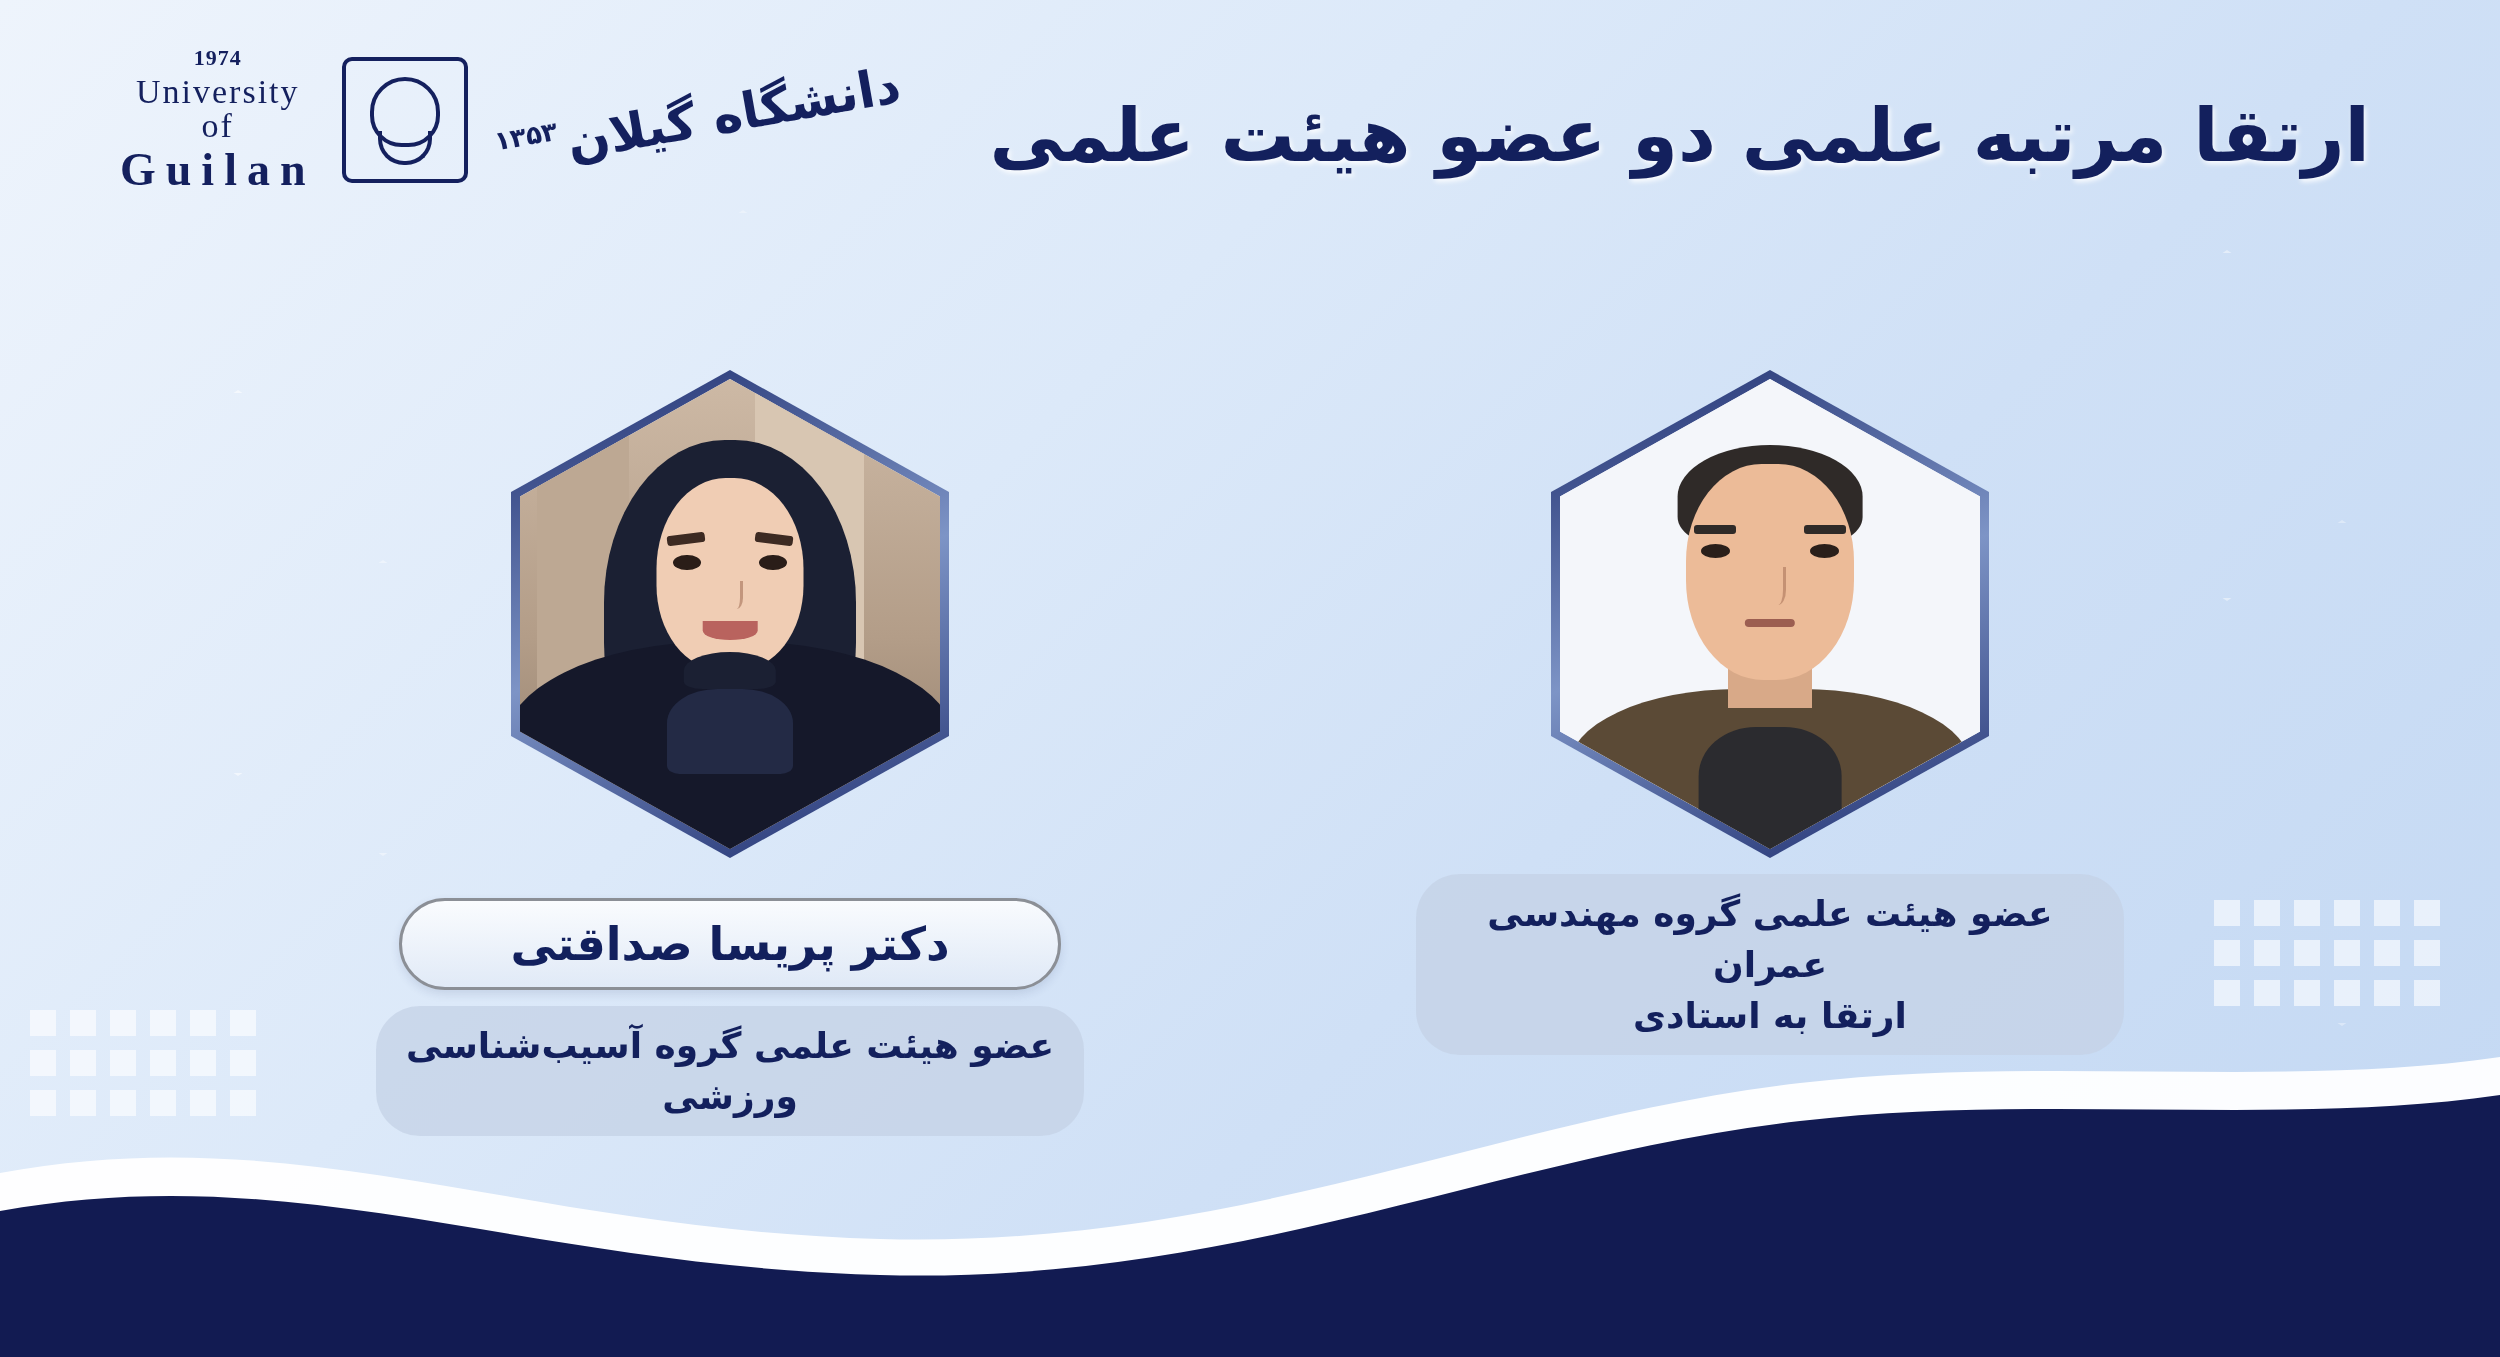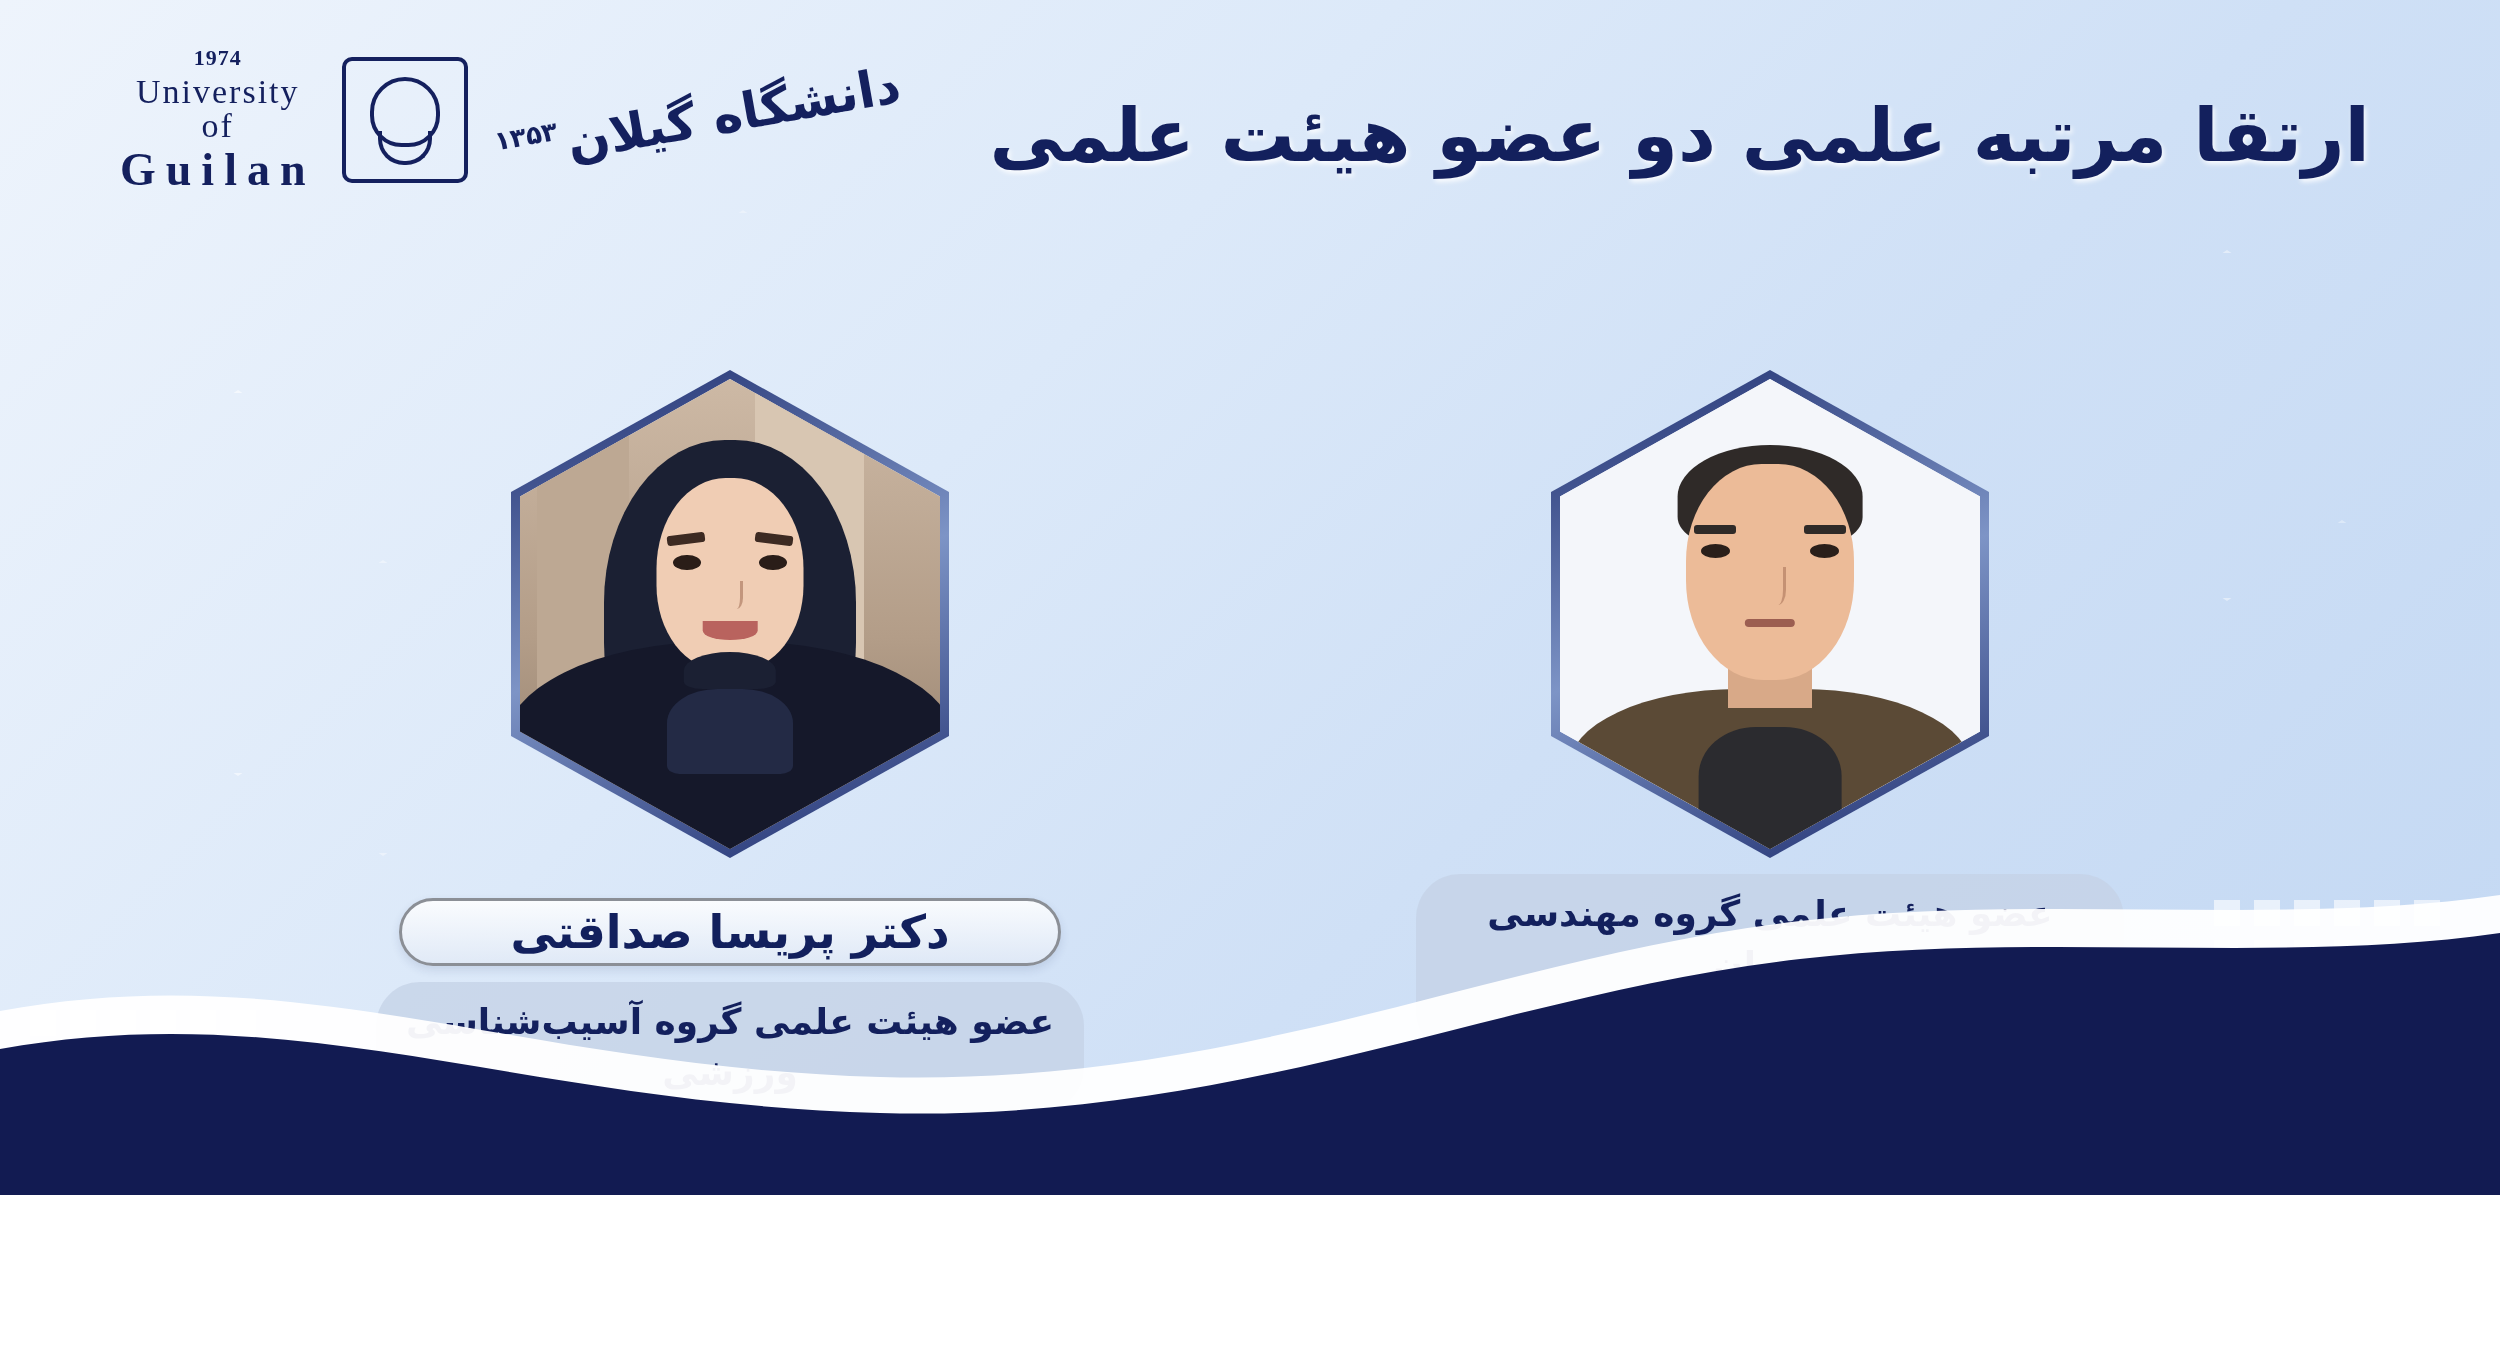--- a/index.html
+++ b/index.html
@@ -6,21 +6,21 @@
     margin: 0;
     padding: 0;
     background: #ffffff;
   }
   body {
     font-family: "DejaVu Sans", "Liberation Sans", sans-serif;
   }
   .poster {
     position: relative;
     width: 2500px;
-    height: 1195px;
+    height: 1357px;
     overflow: hidden;
     background: linear-gradient(135deg, #eef4fc 0%, #dce9f9 38%, #cfe0f6 62%, #c3d8f3 100%);
   }
 
   
   .bg-deco {
     position: absolute;
     inset: 0;
     pointer-events: none;
   }
@@ -208,21 +208,21 @@
   .pb-brow.r { right:32%; }
   .pb-eye { position:absolute; width:7%; height:3%; background:#2a1f1a; border-radius:50%; top:35%; }
   .pb-eye.l { left:33.5%; }
   .pb-eye.r { right:33.5%; }
   .pb-nose { position:absolute; left:49%; top:40%; width:4%; height:8%; border-right:3px solid rgba(150,95,70,0.45); border-radius:0 0 40% 0; }
   .pb-mouth { position:absolute; left:50%; transform:translateX(-50%); top:51%; width:12%; height:1.8%; background:#9c5e51; border-radius:4px; }
 
   .name-pill {
     margin-top: 40px;
     min-width: 560px;
-    padding: 4px 48px;
+    padding: 16px 48px;
     border: 3px solid #8b8f96;
     border-radius: 46px;
     background: linear-gradient(180deg, rgba(255,255,255,0.85), rgba(226,234,246,0.75));
     color: #12205d;
     font-size: 46px;
     font-weight: bold;
     text-align: center;
     box-shadow: 0 4px 10px rgba(30,50,100,0.12);
     white-space: nowrap;
   }

